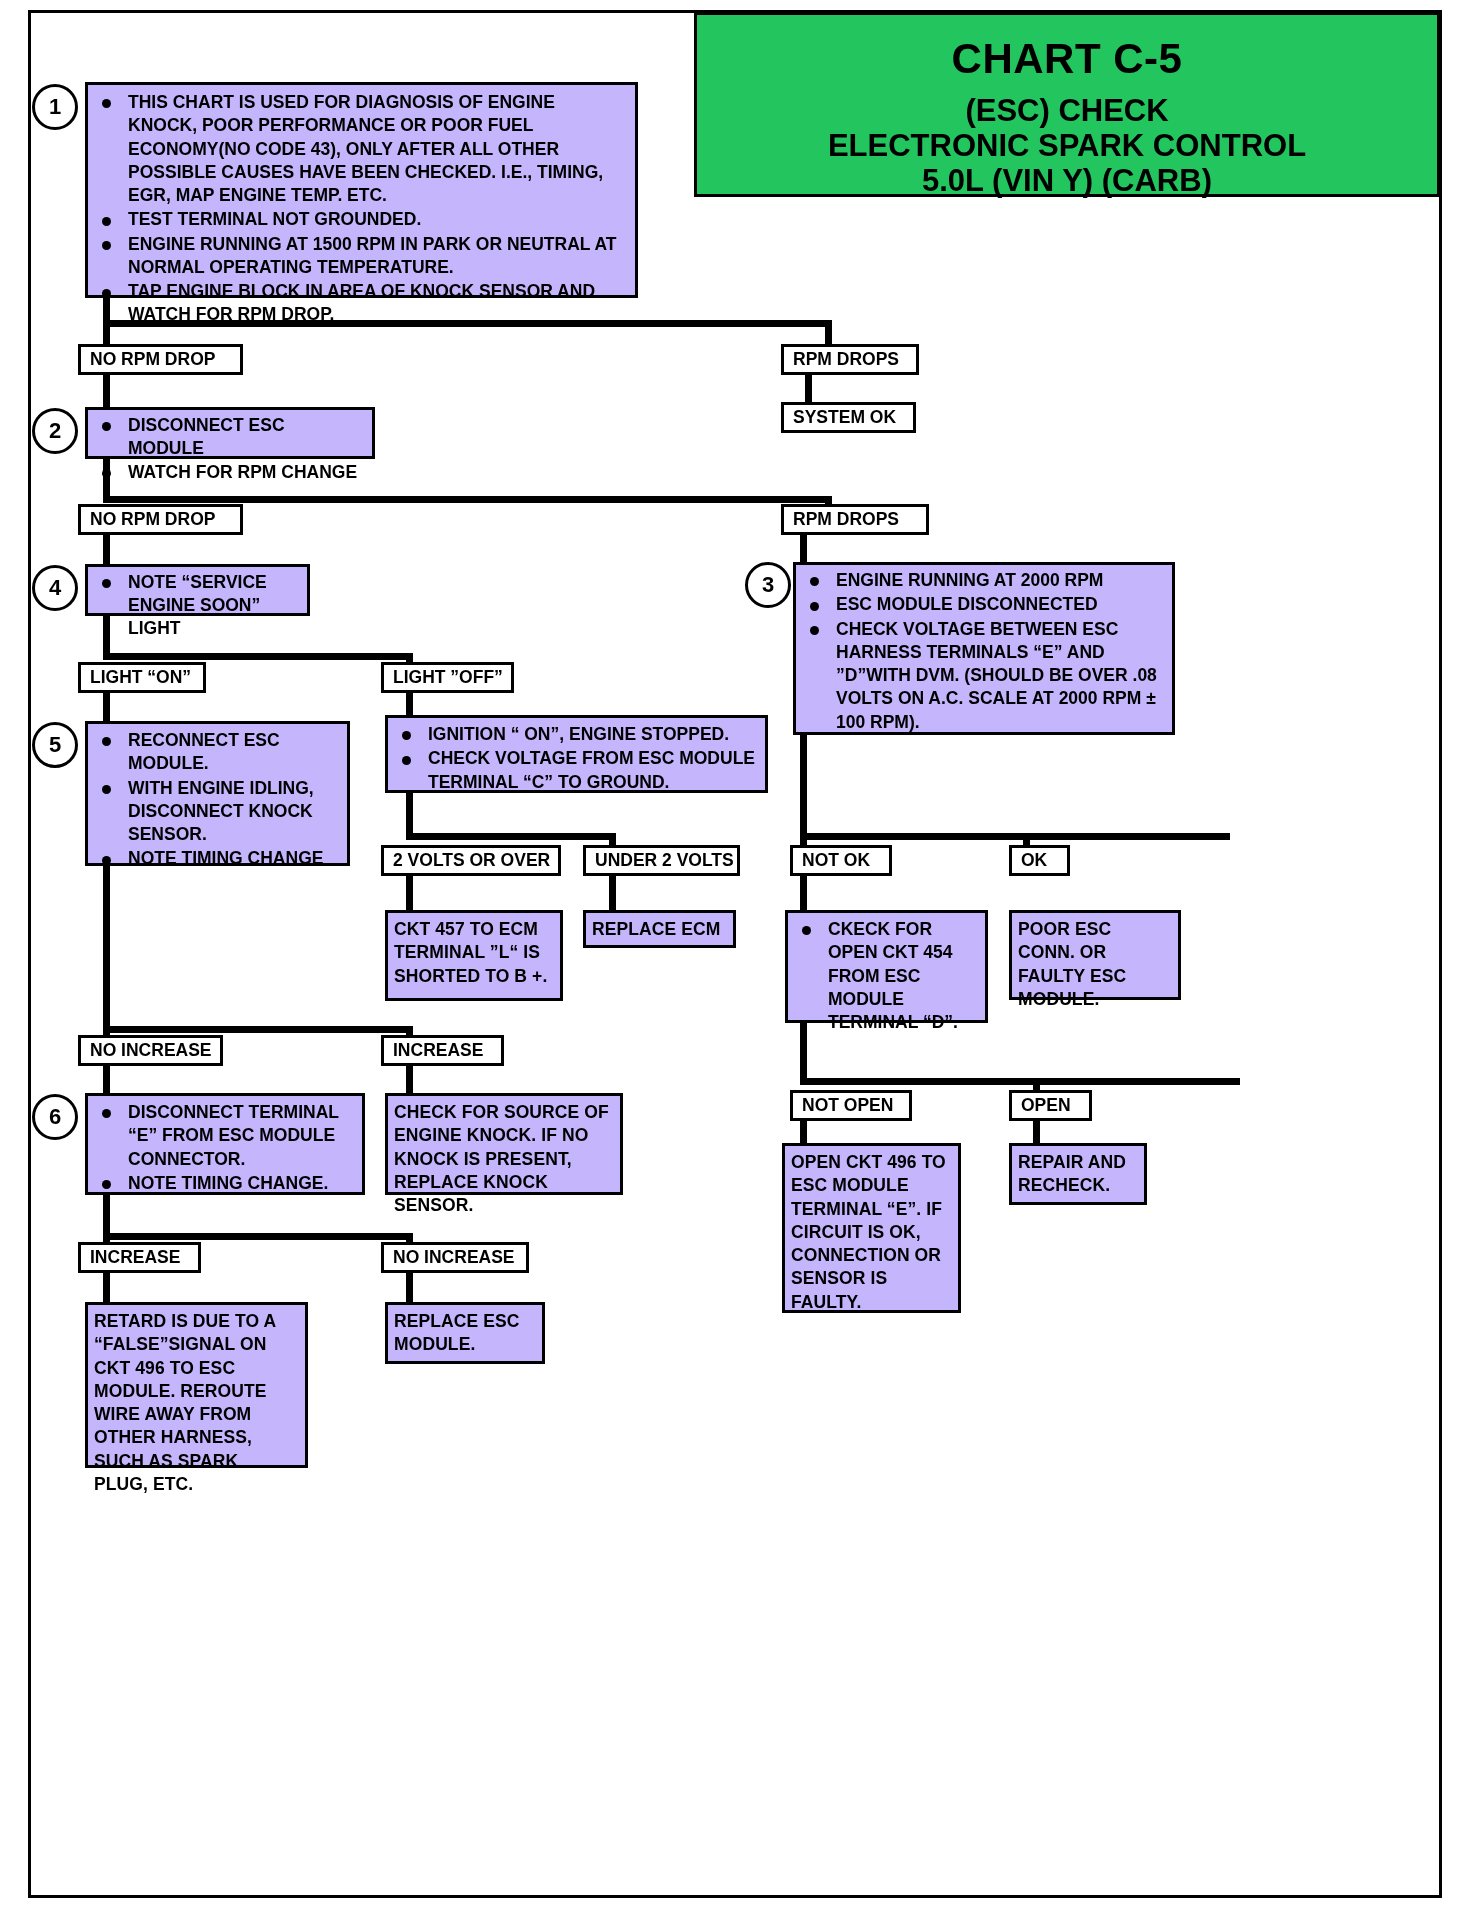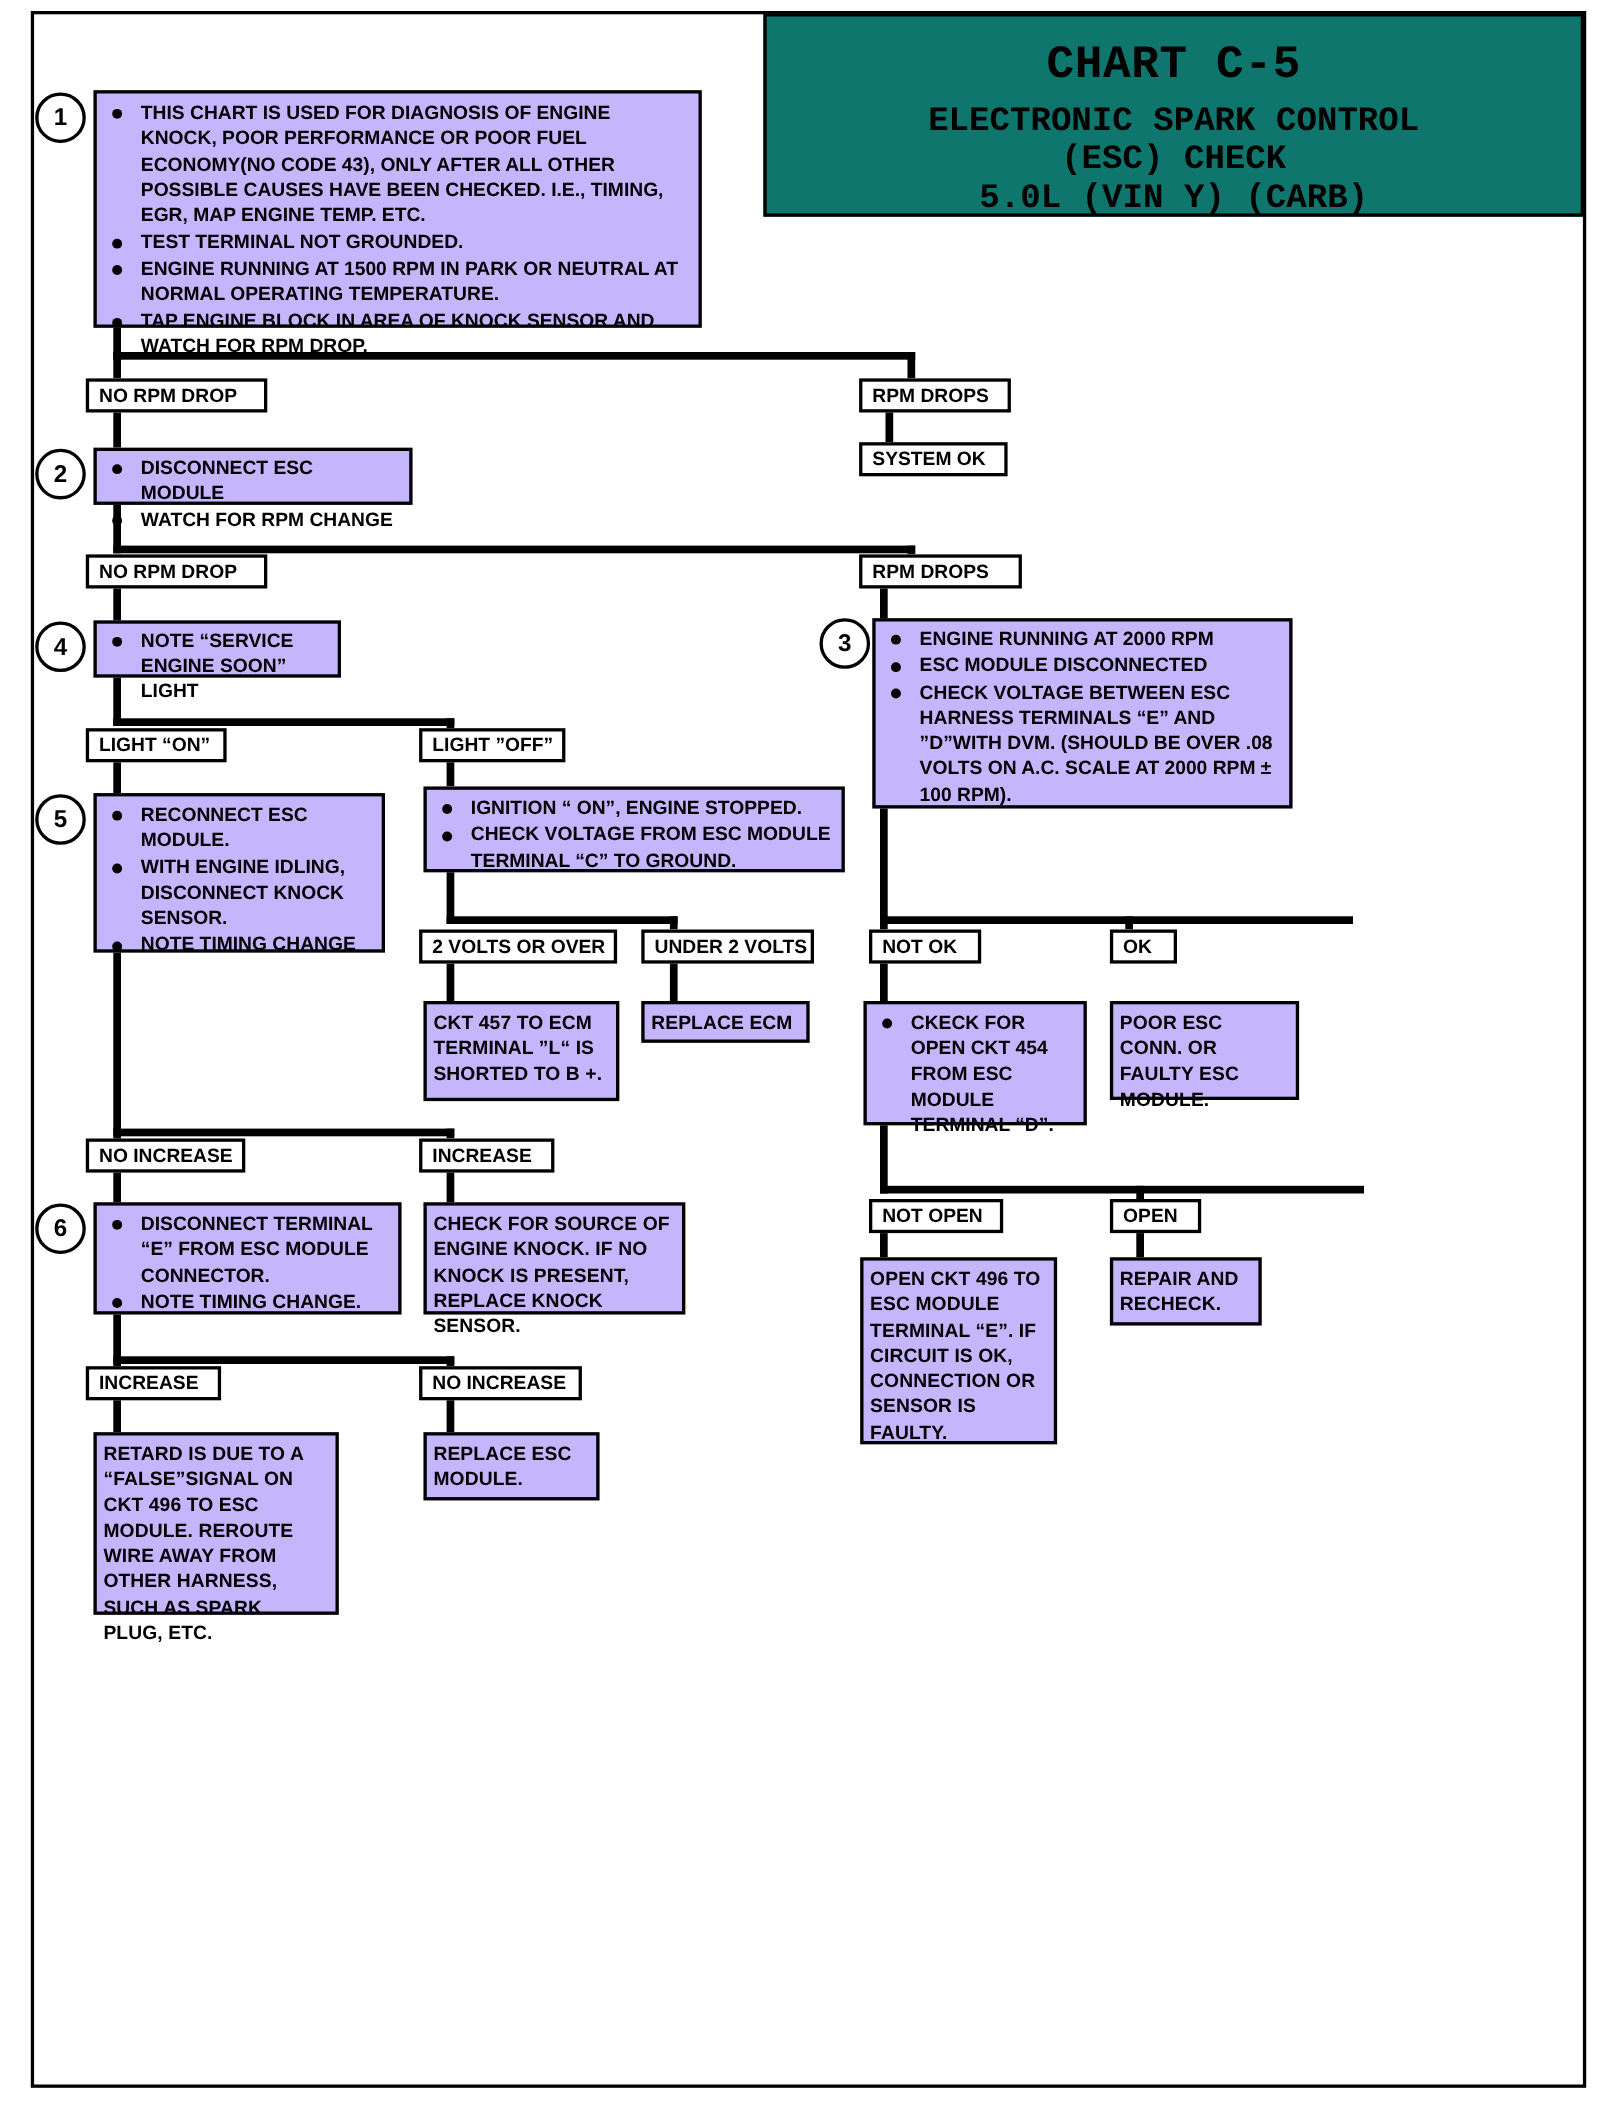--- a/index.html
+++ b/index.html
@@ -15,35 +15,35 @@
   .bullets{list-style:none;margin:0;padding:0;}
   .bullets li{position:relative;padding-left:34px;margin:0 0 1px 0;font-weight:bold;color:#000;}
   .bullets li:before{content:"";position:absolute;left:8px;top:.48em;width:9px;height:9px;border-radius:50%;background:#000;}
 
   .circ{position:absolute;width:40px;height:40px;border:3px solid #000;border-radius:50%;
         display:flex;align-items:center;justify-content:center;font-weight:bold;font-size:22px;background:#fff;color:#000;}
 
   .ln{position:absolute;background:#000;}
 
   #title{position:absolute;left:694px;top:12px;width:746px;height:185px;border:3px solid #000;
-         box-sizing:border-box;background:#0f766e;text-align:center;font-family:Liberation Mono, monospace;}
+         box-sizing:border-box;background:#22c55e;text-align:center;}
   #title .t1{font-size:42px;font-weight:bold;margin-top:20px;letter-spacing:.5px;}
   #title .t2{font-size:31px;font-weight:bold;line-height:1.13;margin-top:10px;}
 </style>
 </head>
 <body>
 
 <div id="page">
   <div id="frame"></div>
 
   <div id="title">
     <div class="t1">CHART C-5</div>
     <div class="t2">
+      <div>(ESC) CHECK</div>
       <div>ELECTRONIC SPARK CONTROL</div>
-      <div>(ESC) CHECK</div>
       <div>5.0L  (VIN Y)  (CARB)</div>
     </div>
   </div>
 
   <div class="circ" style="left:32px;top:84px;">1</div>
   <div class="box" style="left:85px;top:82px;width:553px;height:216px;">
     <div class="inner">
       <ul class="bullets" style="font-size:17.5px;line-height:1.33;">
         <li>THIS CHART IS USED FOR DIAGNOSIS OF ENGINE KNOCK, POOR PERFORMANCE OR POOR FUEL ECONOMY(NO CODE 43), ONLY AFTER ALL OTHER POSSIBLE CAUSES HAVE BEEN CHECKED. I.E., TIMING, EGR, MAP ENGINE TEMP. ETC.</li>
         <li>TEST TERMINAL NOT GROUNDED.</li>

